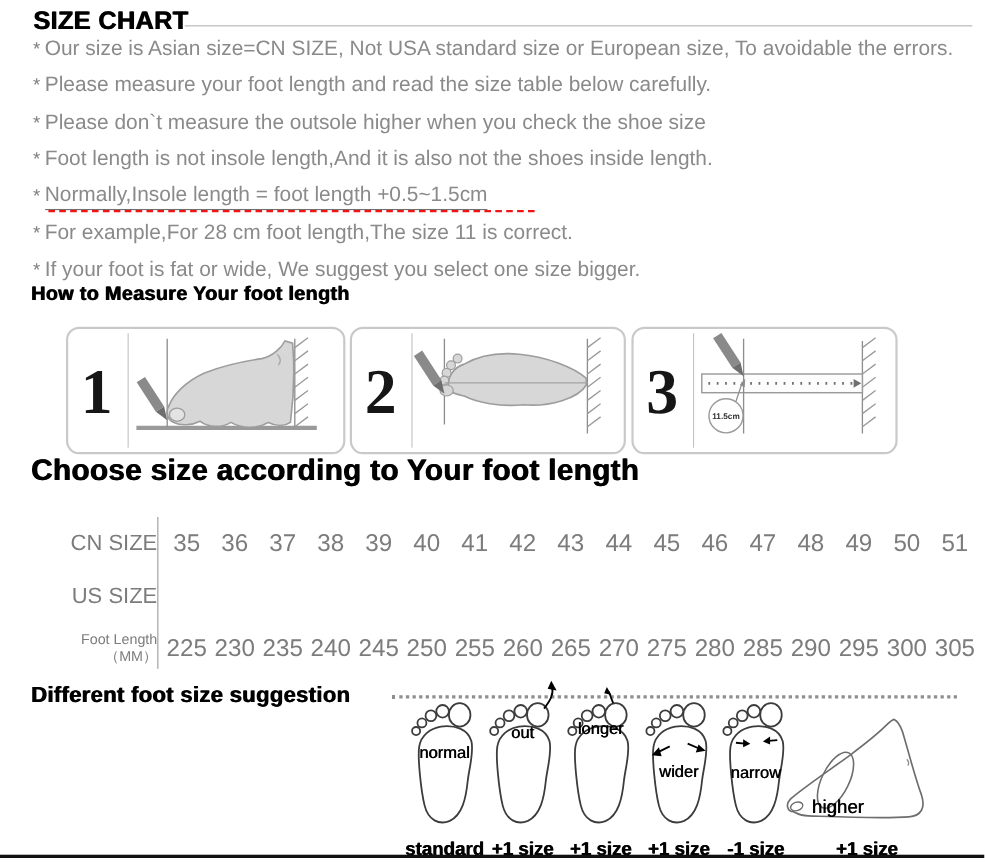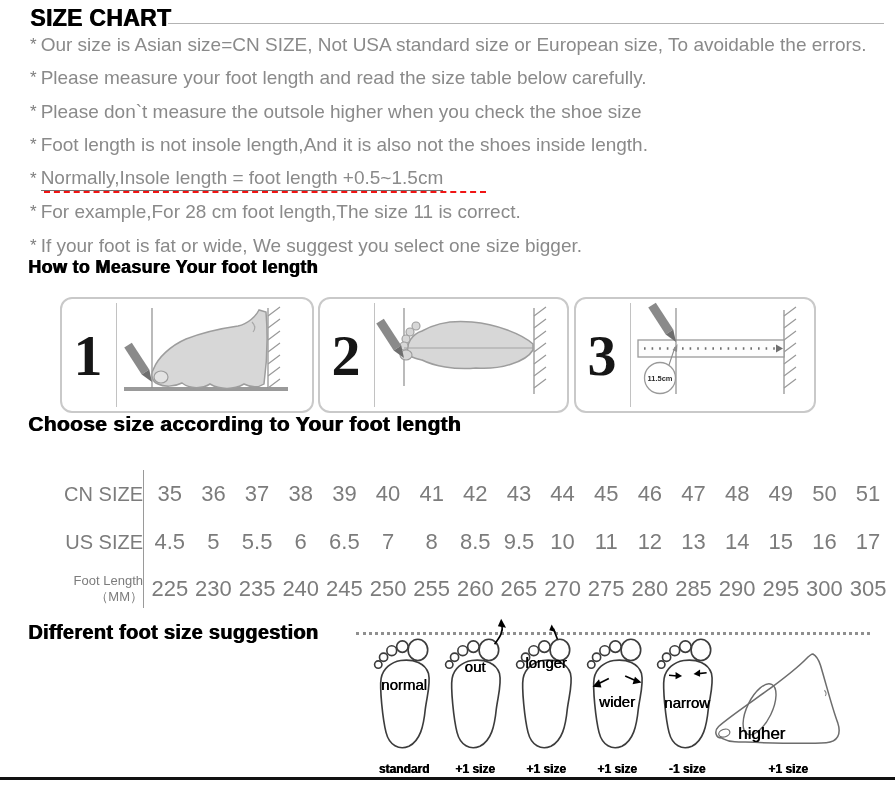--- a/index.html
+++ b/index.html
@@ -13,21 +13,21 @@
   #title-rule{position:absolute;left:168px;top:23px;width:716px;height:1px;background:#b3b3b3;}
   
   #notes{position:absolute;left:30px;top:28px;width:850px;}
   .note-line{position:relative;height:33.5px;display:flex;align-items:center;
              font-size:19px;color:#8a8a8a;white-space:nowrap;}
   .note-bullet{font-size:17px;margin-right:4px;color:#7d7d7d;}
   .note-text.u{border-bottom:1px solid #6f6f6f;padding-bottom:1px;}
   .red-dash{position:absolute;left:14px;top:29px;width:442px;border-top:2px dashed #f01414;}
   
   #measure-heading{position:absolute;left:28px;top:257px;font-size:18px;}
-  #choose-heading{position:absolute;left:28px;top:412px;font-size:21px;}
+  #choose-heading{position:absolute;left:28px;top:412px;font-size:27px;}
   #suggestion-heading{position:absolute;left:28px;top:621px;font-size:20px;}
   
   .step-box{position:absolute;top:297px;height:112px;background:#fff;
             border:2px solid #c9c9c9;border-radius:12px;}
   #step-1{left:60px;width:250px;}
   #step-2{left:318px;width:247px;}
   #step-3{left:574px;width:238px;}
   .step-num{position:absolute;left:0;top:0;bottom:0;width:52px;display:flex;
             align-items:center;justify-content:center;
             font-family:"Liberation Serif",serif;font-weight:bold;font-size:58px;color:#161616;}
@@ -44,21 +44,21 @@
   .tcell{flex:1;text-align:center;}
   #table-divider{position:absolute;left:143px;top:470px;width:1px;height:138px;background:#9a9a9a;}
   
   #suggestion-feet{position:absolute;left:350px;top:628px;width:545px;height:150px;}
   .dotline{position:absolute;left:6px;top:4px;width:514px;border-top:3px dotted #8f8f8f;}
   .foot{position:absolute;top:8px;width:72px;height:142px;}
   .foot svg{overflow:visible;display:block;margin:0 auto;}
   .tlab{position:absolute;left:-8px;right:-8px;text-align:center;
         font-weight:normal;font-size:15px;color:#000;text-shadow:.5px 0 0 #000;}
   .slab{position:absolute;top:126px;left:-10px;right:-10px;text-align:center;
-        font-weight:bold;font-size:12px;color:#000;text-shadow:.6px 0 0 #000;}
+        font-weight:bold;font-size:17px;color:#000;text-shadow:.6px 0 0 #000;}
   #foot-higher{position:absolute;left:358px;top:22px;width:165px;height:140px;}
   #foot-higher .tlab{left:30px;right:auto;top:74px;font-size:17px;}
   #foot-higher .slab{top:112px;left:20px;right:auto;width:120px;}
   .footshape{fill:#fff;stroke:#3c3c3c;stroke-width:2px;}
   .arrow{stroke:#000;stroke-width:2px;fill:none;}
   .arrowhead{fill:#000;stroke:none;}
   
   #bottom-bar{position:absolute;left:0;top:777px;width:895px;height:3px;background:#111;}
   svg text{font-family:"Liberation Sans",sans-serif;}
 </style>
@@ -200,39 +200,20 @@
         <div class="tcell">48</div>
         <div class="tcell">49</div>
         <div class="tcell">50</div>
         <div class="tcell">51</div>
       </div>
     </div>
     <div class="trow trow1">
       <div class="tlabel">
         <div>US SIZE</div>
       </div>
-      <div class="tvals">
-        <div class="tcell">4.5</div>
-        <div class="tcell">5</div>
-        <div class="tcell">5.5</div>
-        <div class="tcell">6</div>
-        <div class="tcell">6.5</div>
-        <div class="tcell">7</div>
-        <div class="tcell">8</div>
-        <div class="tcell">8.5</div>
-        <div class="tcell">9.5</div>
-        <div class="tcell">10</div>
-        <div class="tcell">11</div>
-        <div class="tcell">12</div>
-        <div class="tcell">13</div>
-        <div class="tcell">14</div>
-        <div class="tcell">15</div>
-        <div class="tcell">16</div>
-        <div class="tcell">17</div>
-      </div>
     </div>
     <div class="trow trow2">
       <div class="tlabel small">
         <div>Foot Length</div>
         <div>（MM）</div>
       </div>
       <div class="tvals">
         <div class="tcell">225</div>
         <div class="tcell">230</div>
         <div class="tcell">235</div>

